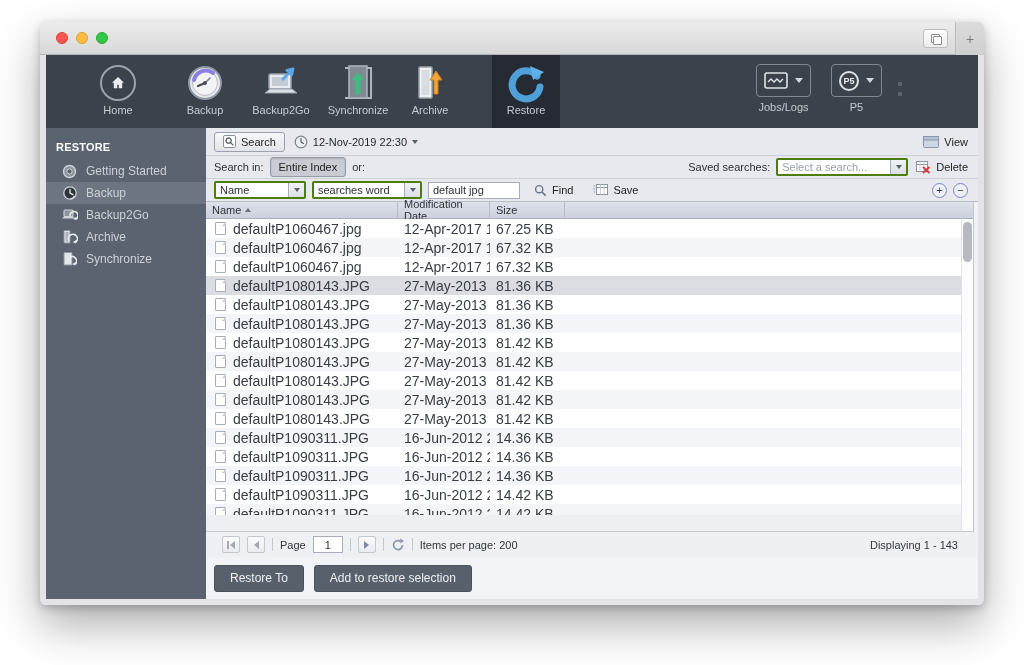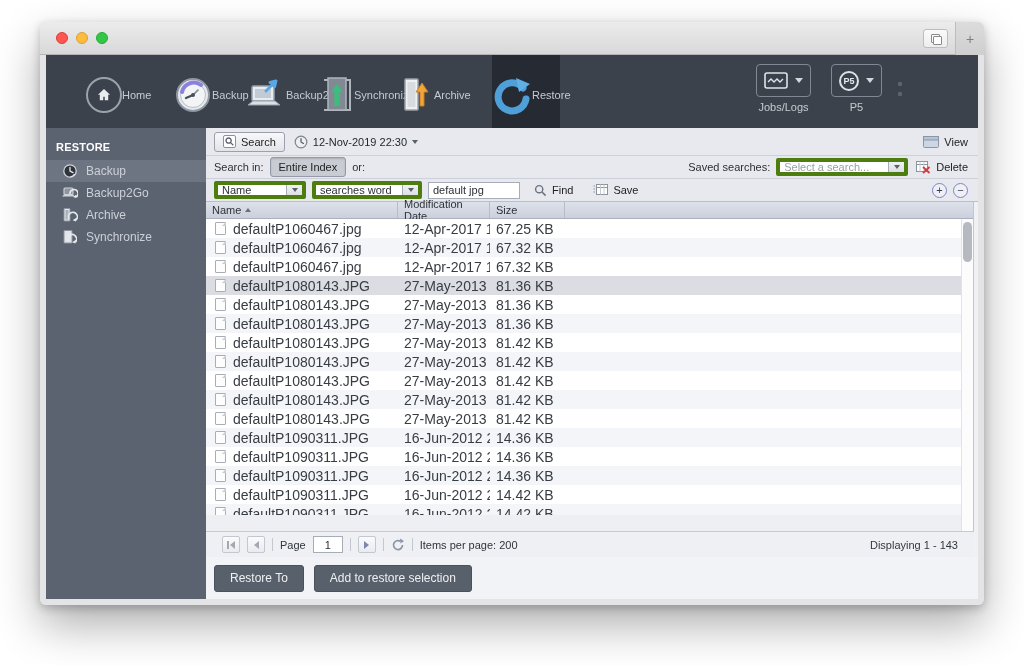--- a/index.html
+++ b/index.html
@@ -30,21 +30,21 @@
             border-radius:0 6px 0 0; background:linear-gradient(#dcdcdc,#cfcfcf);
             display:flex; align-items:center; justify-content:center; color:#7d7d7d; font-size:14px; }
 
   
   .viewport { position:absolute; top:33px; left:0; right:0; bottom:0; background:#e4e4e6;
               padding:0 6px 6px 6px; border-radius:0 0 6px 6px; }
   .app { width:100%; height:100%; display:flex; flex-direction:column; background:#f0f1f5; }
 
   
   .toolbar { position:relative; height:73px; flex:none; background:#3c424b; display:flex; align-items:stretch; }
-  .tb-item { display:flex; flex-direction:row; align-items:center; padding-top:7px;
+  .tb-item { display:flex; flex-direction:column; align-items:center; padding-top:7px;
              color:#c6cbd2; font-size:11px; cursor:default; }
   .tb-item .ic { height:42px; display:flex; align-items:center; justify-content:center; }
   .tb-home { margin-left:40px; width:64px; }
   .tb-backup { margin-left:24px; width:62px; }
   .tb-b2g { margin-left:6px; width:78px; }
   .tb-sync { width:76px; }
   .tb-arch { margin-left:2px; width:64px; }
   .tb-restore { margin-left:30px; width:68px; background:#262b33; }
   .home-circle { width:36px; height:36px; border:2px solid #9aa2ab; border-radius:50%; display:flex; align-items:center; justify-content:center; }
   .tb-right { position:absolute; right:96px; top:9px; display:flex; gap:20px; }
@@ -72,21 +72,21 @@
   .srow1 { height:28px; gap:9px; }
   .srow2 { height:23px; gap:6px; }
   .srow3 { height:23px; gap:6px; border-bottom:1px solid #b9bec7; }
   .btn { display:inline-flex; align-items:center; gap:5px; height:20px; padding:0 8px; font-size:11px; color:#222;
          background:linear-gradient(#f7f8fa,#e2e4e9); border:1px solid #9aa0ac; border-radius:3px; cursor:default; }
   .btn.pressed { background:#c9ccd3; border-color:#949aa6; box-shadow:inset 0 1px 2px rgba(0,0,0,.15); }
   .btn.flat { border:none; background:none; padding:0 2px; }
   .btn.white { background:#fdfdfe; height:18px; }
   .date-group { display:flex; align-items:center; gap:5px; color:#1f2328; }
   .spacer { margin-left:auto; }
-  .sel { display:inline-flex; align-items:center; height:18px; background:#fff; border:4px solid #4d7c0f; border-radius:2px; font-size:11px; color:#2c3036; position:relative; }
+  .sel { display:inline-flex; align-items:center; height:18px; background:#fff; border:2px solid #4d7c0f; border-radius:2px; font-size:11px; color:#2c3036; position:relative; }
   .sel .sval { padding:0 4px; flex:1; white-space:nowrap; overflow:hidden; }
   .sel .trig { width:16px; height:100%; border-left:1px solid #a7adb8; background:linear-gradient(#f0f2f5,#dcdfe5);
                display:flex; align-items:center; justify-content:center; }
   .chev { width:0; height:0; border-left:3.5px solid transparent; border-right:3.5px solid transparent; border-top:4px solid #596069; }
   .placeholder { color:#9aa0a8; }
   .tinput { height:17px; border:1px solid #a7adb8; background:#fff; font-size:11px; color:#2c3036; padding:0 4px; font-family:"Liberation Sans",sans-serif; }
   .round-btn { width:15px; height:15px; border-radius:50%; border:1.5px solid #7d84c4; background:#eef0f5; color:#3a3f4a;
                font-size:11px; line-height:12px; display:flex; align-items:center; justify-content:center; cursor:default; }
   .rnd-group { display:flex; gap:6px; margin-right:2px; }
 
@@ -250,20 +250,29 @@
           <div class="tb-handle">
               <i></i>
               <i></i>
             </div>
         </div>
 
         <div class="main">
 
           <div class="sidebar">
             <div class="side-header">RESTORE</div>
+            <div class="side-item">
+              <span class="sic">
+                <svg width="15" height="15" viewBox="0 0 15 15">
+                  <circle cx="7.5" cy="7.5" r="6" fill="#8d949e" stroke="#cfd4da" stroke-width="1.4"></circle>
+                  <circle cx="7.5" cy="7.5" r="2.6" fill="#5b6370" stroke="#cfd4da" stroke-width="1"></circle>
+                </svg>
+              </span>
+              <span>Getting Started</span>
+            </div>
             <div class="side-item selected">
               <span class="sic">
                 <svg width="16" height="16" viewBox="0 0 16 16">
                   <circle cx="8" cy="8" r="6.2" fill="#2f343b" stroke="#cfd4da" stroke-width="1.3"></circle>
                   <path d="M8 4.5 V8 l3 1.6" stroke="#e6eaee" stroke-width="1.3" fill="none" stroke-linecap="round"></path>
                   <path d="M12.5 11 a 5 5 0 0 1 -4 2.8" stroke="#e6eaee" stroke-width="1.2" fill="none"></path>
                 </svg>
               </span>
               <span>Backup</span>
             </div>

